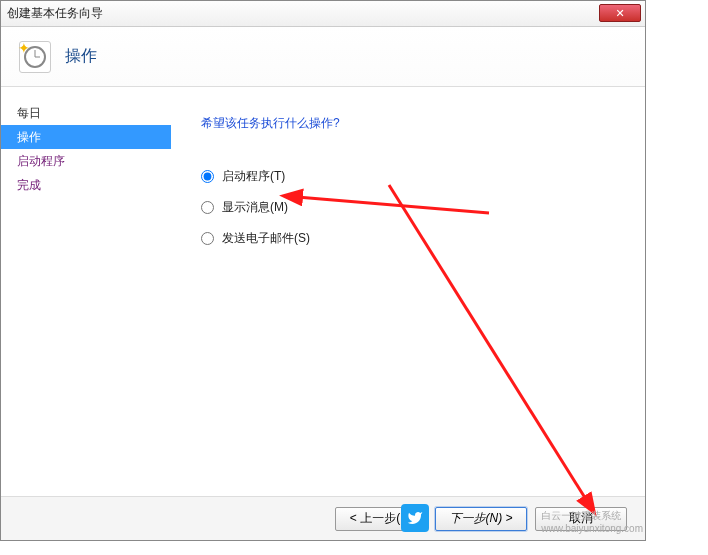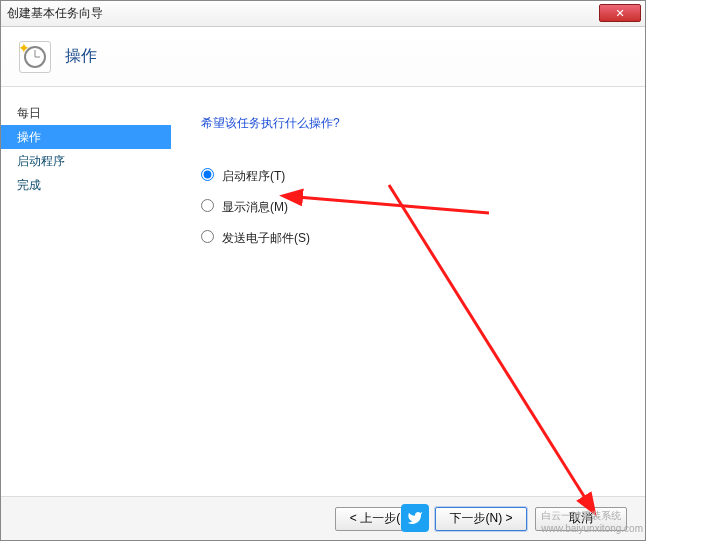--- a/index.html
+++ b/index.html
@@ -80,38 +80,38 @@
   display: flex;
   height: 410px;
 }
 .sidebar {
   width: 170px;
   padding: 14px 0;
 }
 .sidebar .nav-item {
   padding: 3px 10px 3px 16px;
   font-size: 12px;
-  color: #0c4a6e;
+  color: #701a75;
   cursor: pointer;
   line-height: 18px;
 }
 .sidebar .nav-item.sub { }
 .sidebar .nav-item.active {
   background: #3399ff;
   color: #fff;
 }
 .sidebar .nav-item.done { color: #333; }
 .content {
   flex: 1;
   padding: 28px 20px 0 30px;
   position: relative;
 }
 .prompt { font-size: 12px; color: #1d4ed8; margin-bottom: 36px; }
 .radio-row {
-  display: flex; align-items: flex-start;
+  display: flex; align-items: center;
   margin-bottom: 14px;
   font-size: 12px; color: #222;
 }
 .radio-row input { margin-right: 8px; }
 .footer {
   position: absolute;
   left: 0; right: 0; bottom: 0;
   height: 44px;
   border-top: 1px solid #ddd;
   background: #f5f5f5;
@@ -122,20 +122,21 @@
   min-width: 92px; height: 24px;
   font-size: 12px;
   background: linear-gradient(#fefefe,#e9e9e9);
   border: 1px solid #999; border-radius: 2px;
   cursor: pointer;
   padding: 0 6px;
 }
 .footer button.primary {
   border-color: #3b7dd8;
   box-shadow: 0 0 0 1px rgba(59,125,216,0.3);
+  font-style: italic;
 }
 
 .arrow {
   position: absolute; pointer-events: none;
 }
 .arrow svg { overflow: visible; }
 .watermark {
   position: absolute;
   right: 2px; bottom: 6px;
   font-size: 10px; color: #aaa;

